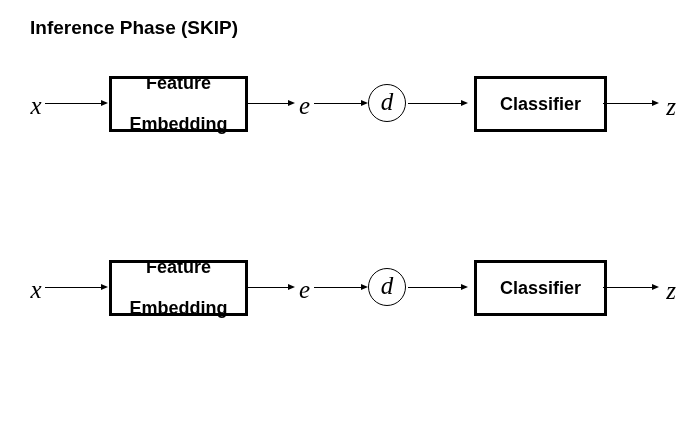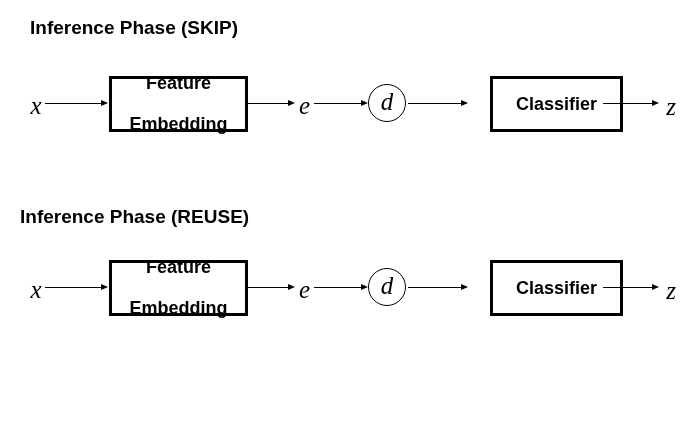--- a/index.html
+++ b/index.html
@@ -55,21 +55,21 @@
     display: flex;
     flex-direction: column;
     align-items: center;
     justify-content: center;
     font-size: 18px;
     font-weight: bold;
     line-height: 21px;
     text-align: center;
   }
   .box-feature    { left: 109px; top: 32px; width: 133px; height: 50px; gap: 20px; }
-  .box-classifier { left: 490px; top: 32px; width: 127px; height: 50px; }
+  .box-classifier { left: 474px; top: 32px; width: 127px; height: 50px; }
 
   
   .circle {
     position: absolute;
     left: 368px; top: 40px;
     width: 36px; height: 36px;
     border: 1.6px solid #000000;
     border-radius: 50%;
     background: #ffffff;
     display: flex;
@@ -126,21 +126,20 @@
       <span class="mlabel">d</span>
     </div>
     <div class="arrow a4"></div>
     <div class="box box-classifier">
       <div>Classifier</div>
     </div>
     <div class="arrow a5"></div>
     <span class="mlabel lbl-z">z</span>
   </div>
 
-  <div class="title t2">Inference Phase (REUSE)</div>
   <div class="row r2">
     <span class="mlabel lbl-x">x</span>
     <div class="arrow a1"></div>
     <div class="box box-feature">
       <div>Feature</div>
       <div>Embedding</div>
     </div>
     <div class="arrow a2"></div>
     <span class="mlabel lbl-e">e</span>
     <div class="arrow a3"></div>

